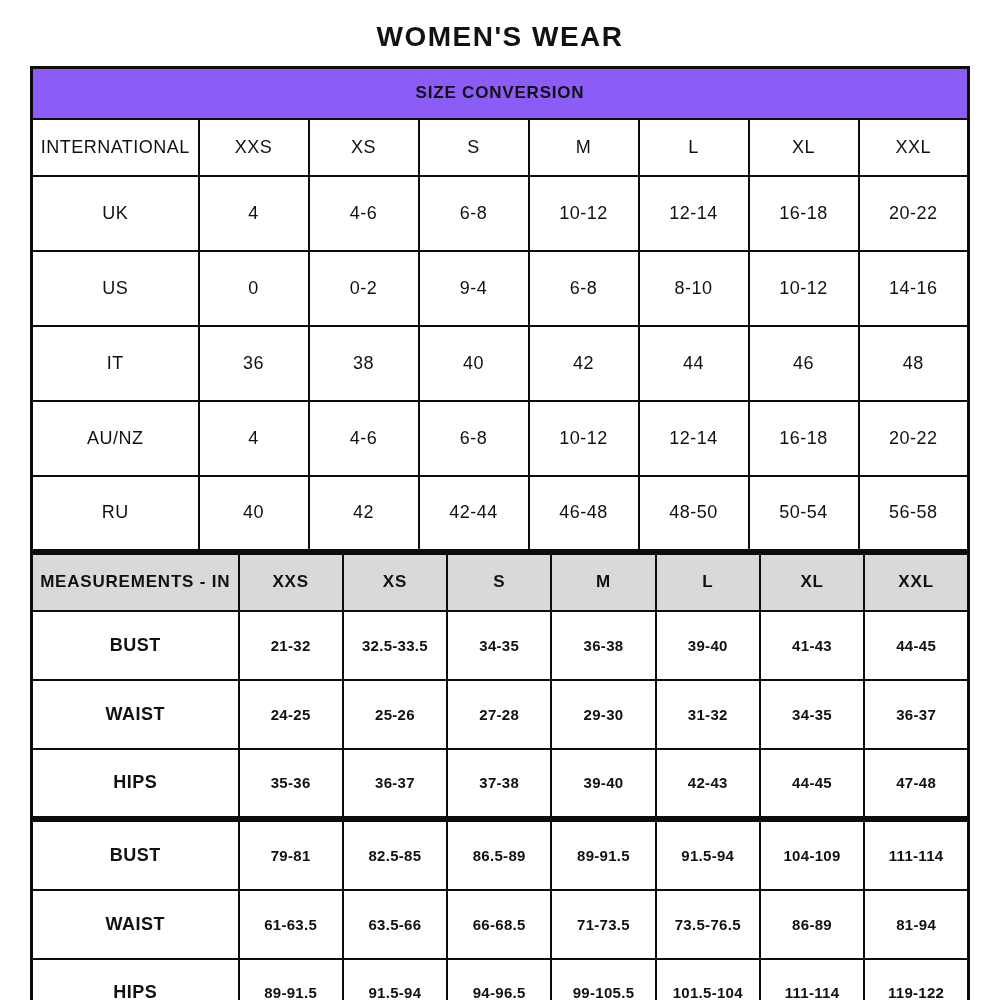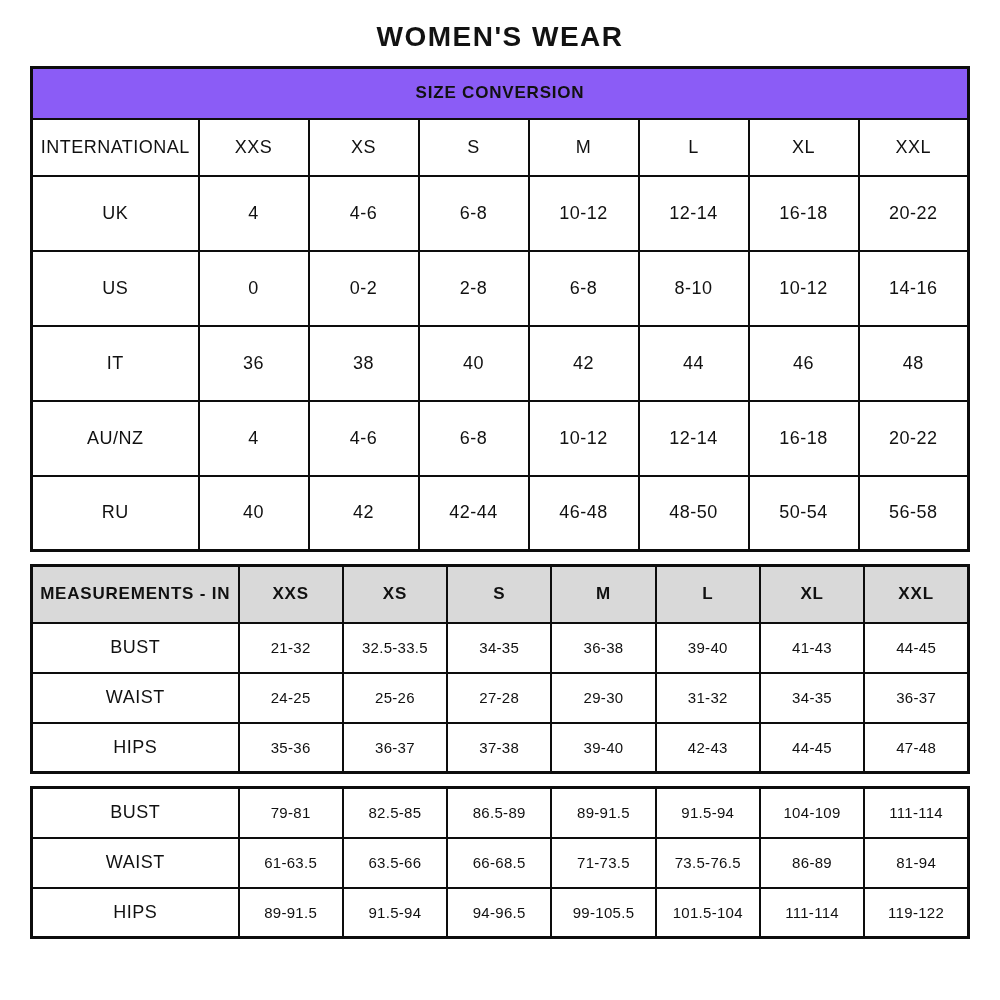--- a/index.html
+++ b/index.html
@@ -37,30 +37,30 @@
     background: #8b5cf6;
     height: 51px;
     font-size: 17px;
     font-weight: 700;
     letter-spacing: 0.8px;
   }
   .sc-row td { height: 75px; font-size: 18px; letter-spacing: 0.5px; }
   .sc-header td { height: 57px; font-size: 18px; letter-spacing: 0.5px; margin-top: 28px; }
 
   
-  .m-table { margin-top: 12px; }
+  .m-table { margin-top: 0; }
   .m-header td {
     background: #d9d9d9;
     height: 57px;
     font-size: 17px;
     font-weight: 700;
     letter-spacing: 0.8px;
   }
   .m-row .m-label { font-size: 18px; letter-spacing: 0.5px; }
-  .m-row td { height: 50px; font-size: 15px; letter-spacing: 0.3px; }
+  .m-row td { height: 69px; font-size: 15px; letter-spacing: 0.3px; font-weight: bold; }
 </style>
 </head>
 <body>
 
 <div class="page">
 
   <div class="page-title">WOMEN'S WEAR</div>
 
   <table class="tbl">
     <colgroup>
@@ -94,21 +94,21 @@
         <td>6-8</td>
         <td>10-12</td>
         <td>12-14</td>
         <td>16-18</td>
         <td>20-22</td>
       </tr>
       <tr class="sc-row">
         <td>US</td>
         <td>0</td>
         <td>0-2</td>
-        <td>2-8</td>
+        <td>9-4</td>
         <td>6-8</td>
         <td>8-10</td>
         <td>10-12</td>
         <td>14-16</td>
       </tr>
       <tr class="sc-row">
         <td>IT</td>
         <td>36</td>
         <td>38</td>
         <td>40</td>

